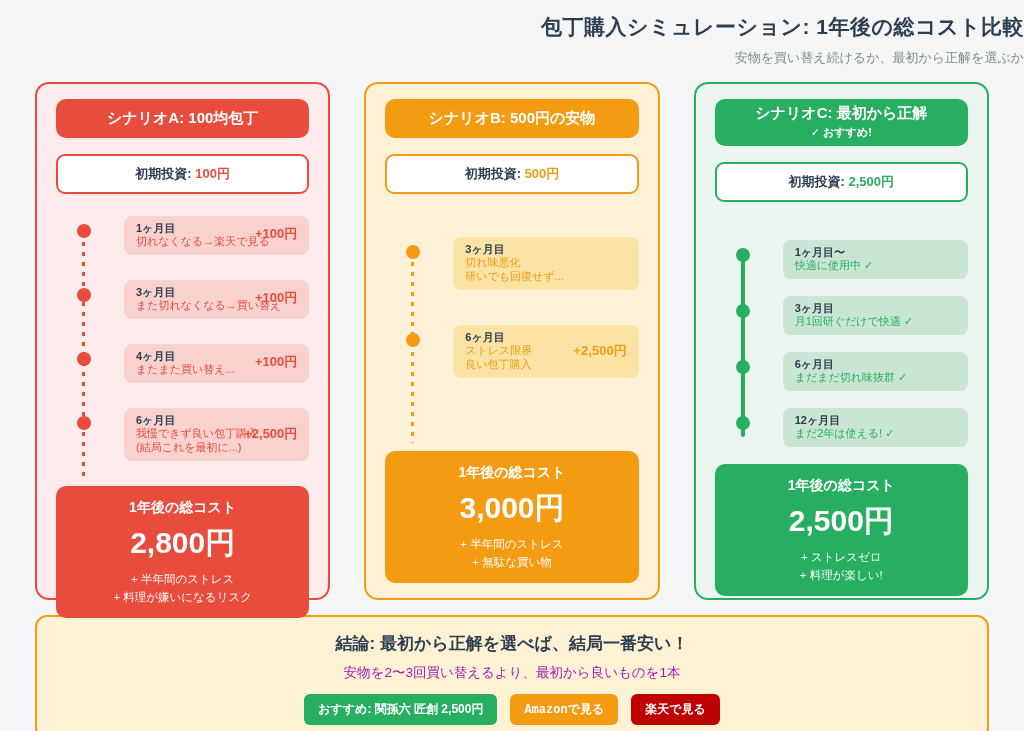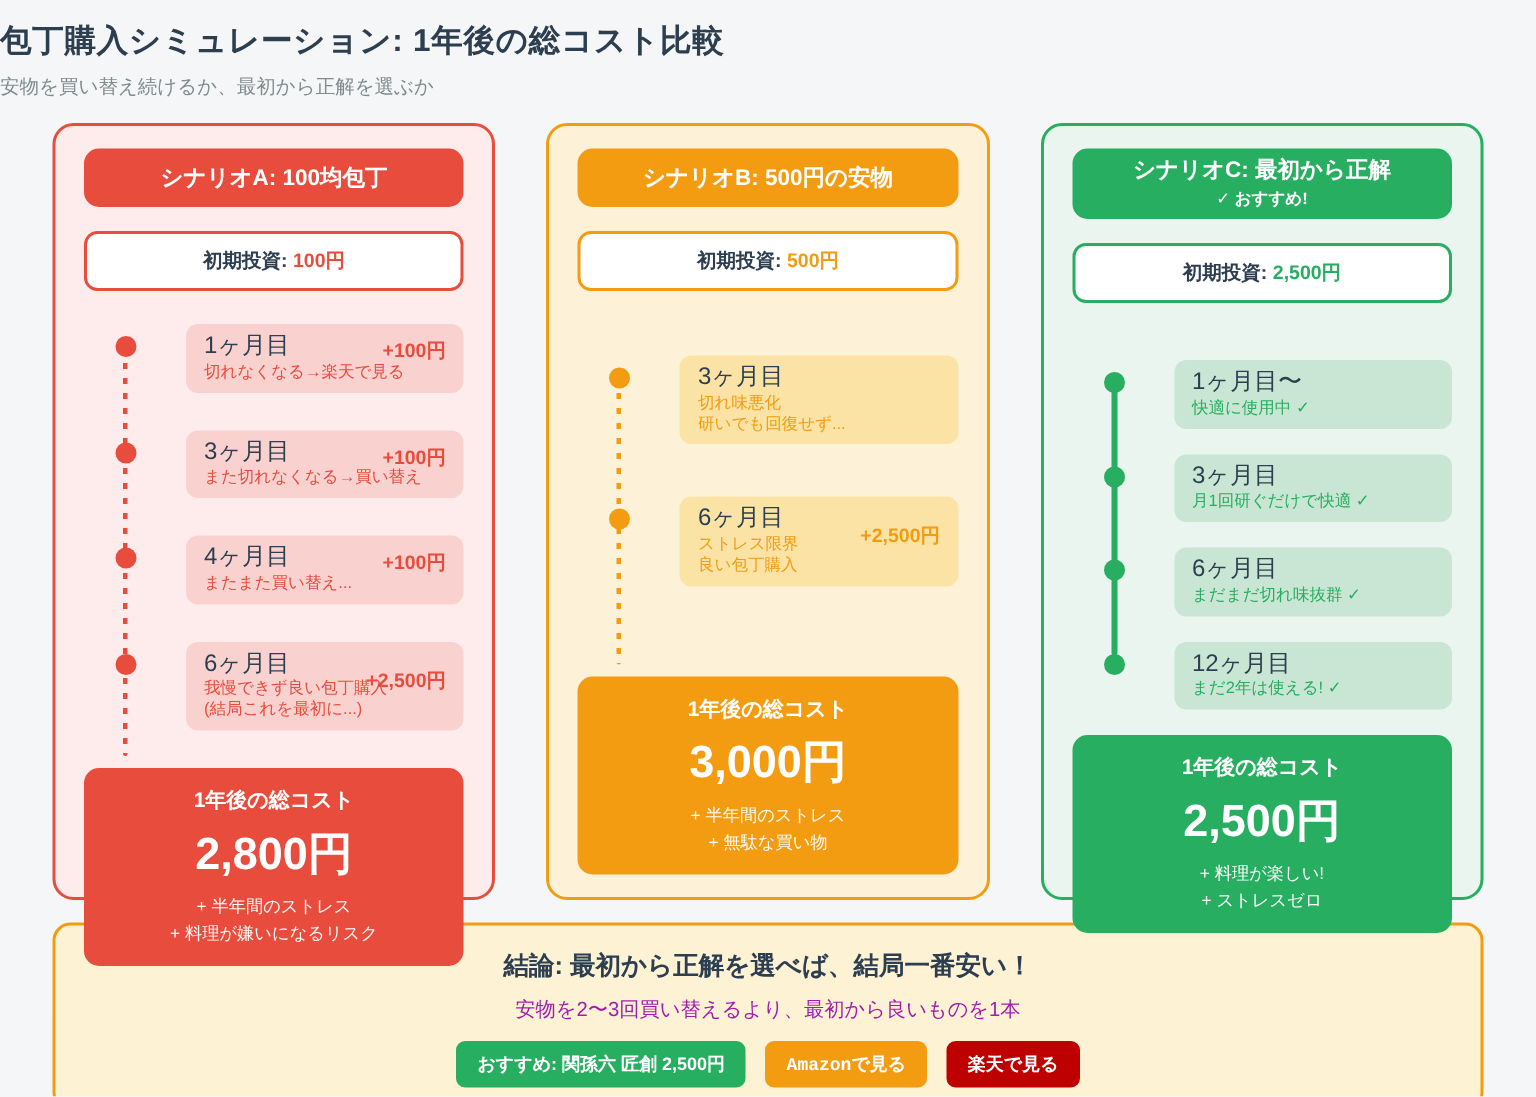--- a/index.html
+++ b/index.html
@@ -1,21 +1,21 @@
 <!DOCTYPE html>
 <html><head>
 <meta charset="utf-8">
 <style>
   * { margin:0; padding:0; box-sizing:border-box; }
   html,body { background:#f5f6f7; }
   body { font-family:"Liberation Sans","DejaVu Sans",sans-serif; }
   .page { width:1024px; height:731px; background:#f5f6f7; overflow:hidden; margin:0 auto; }
 
   
-  .hdr { text-align:left; padding-top:13px; }
+  .hdr { text-align:right; padding-top:13px; }
   .hdr h1 { font-size:21px; font-weight:bold; color:#2c3e50; letter-spacing:.5px; }
   .hdr p { font-size:13px; color:#7f8c8d; margin-top:8px; }
 
   
   .cards { display:flex; gap:34px; padding:0 35px; margin-top:15px; height:518px; }
   .card { flex:1; border:2px solid var(--main); background:var(--bg); border-radius:14px;
           padding:15px 19px 15px; display:flex; flex-direction:column; }
   .theme-a { --main:#e74c3c; --bg:#fdeceb; --item:#f9d2d0; }
   .theme-b { --main:#f39c12; --bg:#fdf2d8; --item:#fae3a4; }
   .theme-c { --main:#27ae60; --bg:#e9f5ee; --item:#c8e6d3; }
@@ -39,21 +39,21 @@
   .theme-a .line { top:38px; bottom:8px; }
   .theme-b .line { top:58px; bottom:8px; }
   .theme-c .line.solid { top:47px; height:188px; width:4px; background:var(--main); }
 
   .tl-item { position:relative; background:var(--item); border-radius:8px; padding:5px 12px 6px; }
   .theme-a .tl-item { margin-bottom:25px; }
   .theme-b .tl-item { margin-bottom:35px; }
   .theme-c .tl-item { margin-bottom:17px; }
   .tl-item::before { content:""; position:absolute; left:-47px; top:8px; width:14px; height:14px;
                      border-radius:50%; background:var(--main); }
-  .tl-month { font-size:16px; font-weight:normal; color:#2c3e50; line-height:1.3; }
+  .tl-month { font-size:11px; font-weight:bold; color:#2c3e50; line-height:1.3; }
   .tl-desc { font-size:11px; color:var(--main); line-height:1.25; }
   .tl-price { position:absolute; right:12px; top:9px; font-size:13px; font-weight:bold; color:var(--main); }
   .tl-price.low { top:17px; }
 
   
   .total { margin-top:auto; background:var(--main); color:#fff; border-radius:10px;
            text-align:center; padding:13px 6px 11px; }
   .total-label { font-size:14px; font-weight:bold; }
   .total-value { font-size:30px; font-weight:bold; margin:6px 0 7px; }
   .total-note { font-size:11.5px; line-height:1.55; opacity:.96; }
@@ -176,22 +176,22 @@
           <div class="tl-desc">まだまだ切れ味抜群 ✓</div>
         </div>
         <div class="tl-item">
           <div class="tl-month">12ヶ月目</div>
           <div class="tl-desc">まだ2年は使える! ✓</div>
         </div>
       </div>
       <div class="total">
         <div class="total-label">1年後の総コスト</div>
         <div class="total-value">2,500円</div>
+        <div class="total-note">+ ストレスゼロ</div>
         <div class="total-note">+ 料理が楽しい!</div>
-        <div class="total-note">+ ストレスゼロ</div>
       </div>
     </section>
 
   </div>
 
   <div class="concl">
     <div class="concl-title">結論: 最初から正解を選べば、結局一番安い！</div>
     <div class="concl-sub">安物を2〜3回買い替えるより、最初から良いものを1本</div>
     <div class="concl-badges">
       <span class="badge b-green">おすすめ: 関孫六 匠創 2,500円</span>

